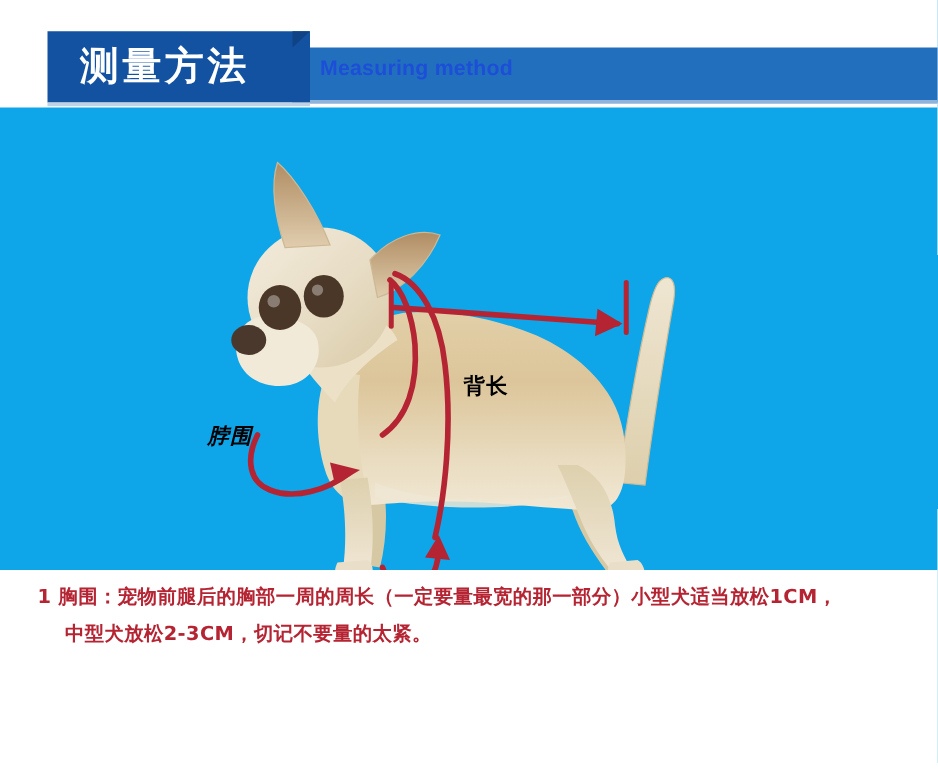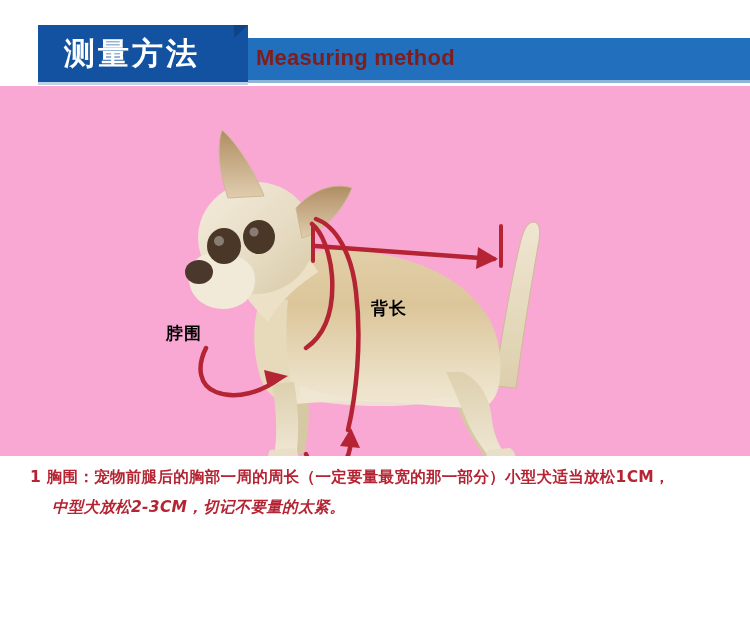--- a/index.html
+++ b/index.html
@@ -75,55 +75,55 @@
     font-weight: bold;
     letter-spacing: 3px;
     line-height: 48px;
     font-family: "DejaVu Sans", "Liberation Sans", sans-serif;
     white-space: nowrap;
   }
   #header-en-title {
     position: absolute;
     left: 218px;
     top: 45px;
-    color: #7f1d1d;
-    font-size: 22px;
+    color: #1d4ed8;
+    font-size: 17px;
     font-weight: bold;
     letter-spacing: 0.2px;
     white-space: nowrap;
   }
 
   
   #diagram-area {
     position: absolute;
     left: 0;
     top: 86px;
     width: 750px;
     height: 370px;
-    background: #f9a8d4;
+    background: #0ea5e9;
   }
   #dog-photo {
     position: absolute;
     left: 0;
     top: 0;
     width: 750px;
     height: 370px;
   }
 
   .measure-label {
     position: absolute;
     color: #000000;
     font-size: 17px;
     font-weight: bold;
     letter-spacing: 1px;
     white-space: nowrap;
     font-family: "DejaVu Sans", "Liberation Sans", sans-serif;
   }
   #label-back-length { left: 371px; top: 211px; }
-  #label-neck-girth  { left: 166px; top: 236px; }
+  #label-neck-girth  { left: 166px; top: 251px; font-style: italic; }
   #label-chest-girth { left: 330px; top: 374px; }
 
   
   #instructions {
     position: absolute;
     left: 0;
     top: 456px;
     width: 750px;
     height: 167px;
     background: #ffffff;
@@ -131,21 +131,21 @@
   .instr-line {
     position: absolute;
     color: #b52433;
     font-size: 15.5px;
     font-weight: bold;
     letter-spacing: 0.3px;
     white-space: nowrap;
     font-family: "DejaVu Sans", "Liberation Sans", sans-serif;
   }
   #instr-1a { left: 30px; top: 11px; }
-  #instr-1b { left: 52px; top: 41px; font-style: italic; }
+  #instr-1b { left: 52px; top: 41px; }
   #instr-2  { left: 30px; top: 75px; }
   #instr-3  { left: 30px; top: 110px; }
 </style>
 </head>
 <body>
 
 <div id="header-banner">
   <div class="ribbon-right-bar"></div>
   <div class="ribbon-right-bar-shadow"></div>
   <div class="ribbon-left-block"></div>

